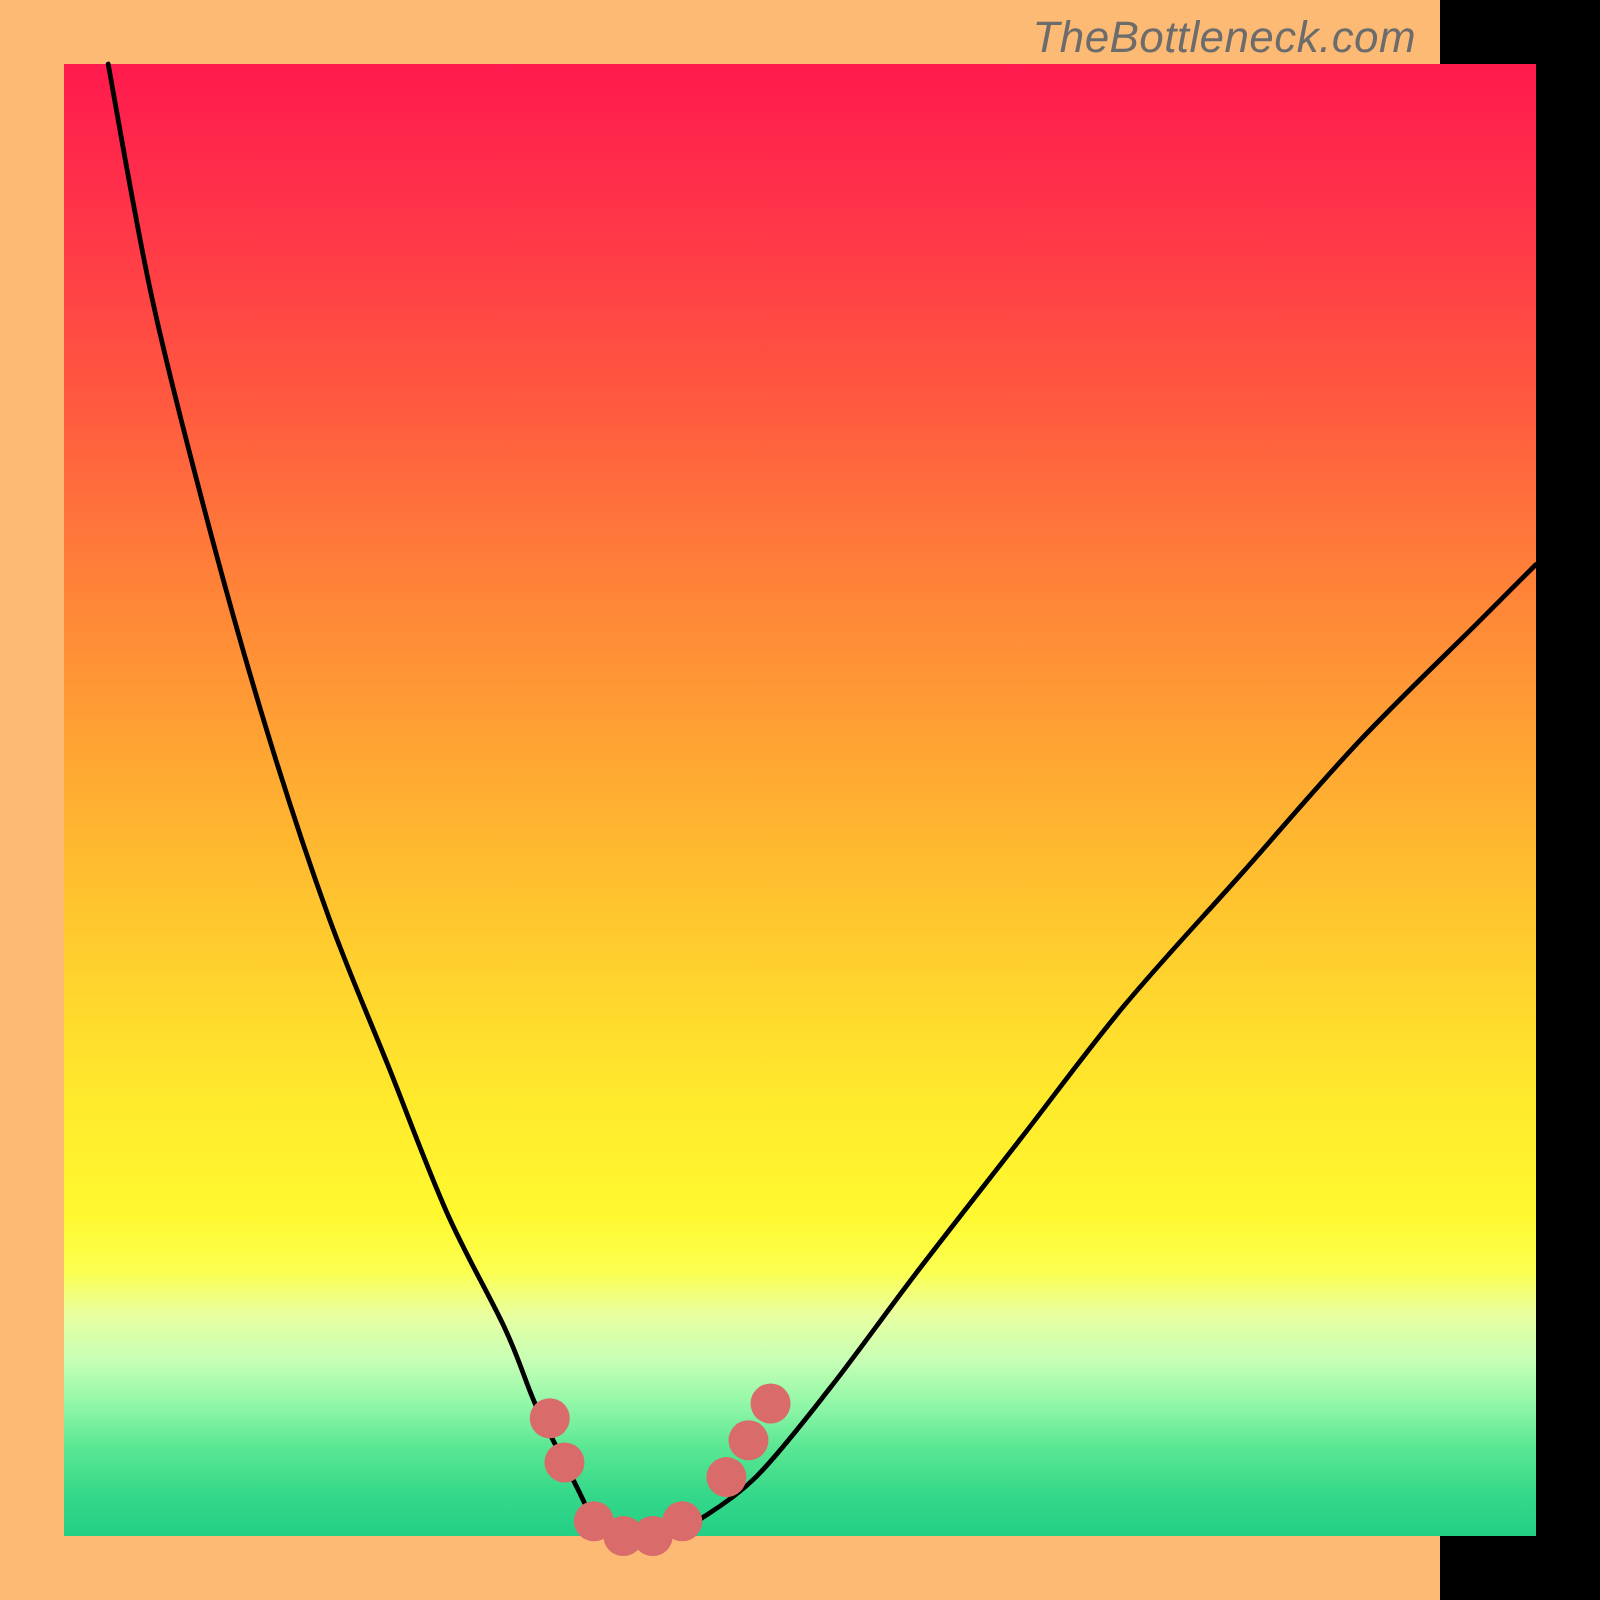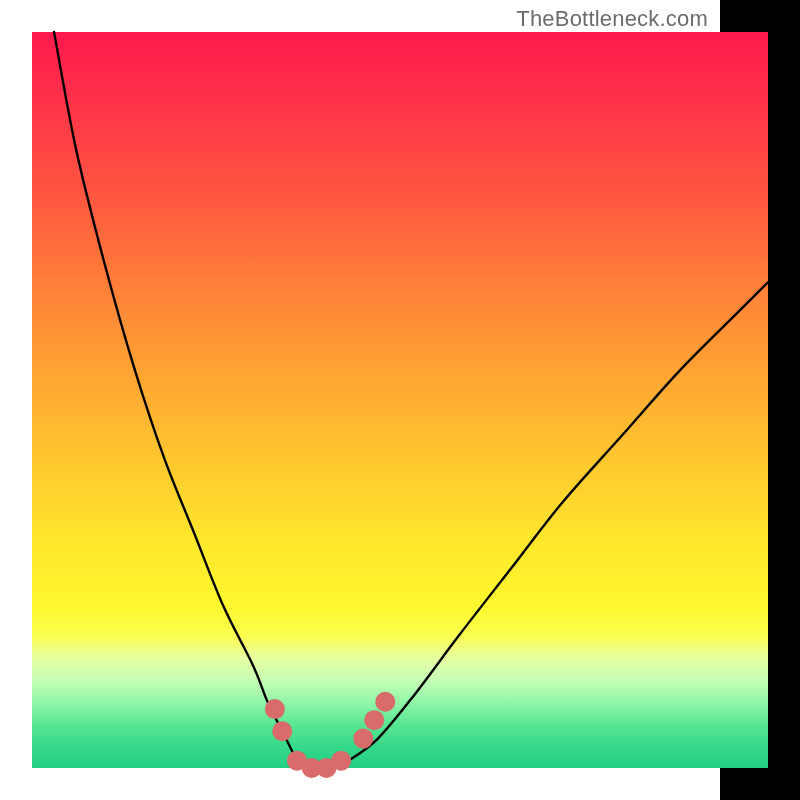--- a/index.html
+++ b/index.html
@@ -10,21 +10,22 @@
     overflow: hidden;
     background: #000;
     font-family: Arial, Helvetica, sans-serif;
   }
   .frame {
     position: absolute;
     left: 0;
     top: 0;
     width: 720px;
     height: 800px;
-    background: #ffffff;
+    background: #fdba74;
+    font-style: italic;
   }
   .plot {
     position: absolute;
     left: 32px;
     top: 32px;
     width: 736px;
     height: 736px;
     background: linear-gradient(to bottom,
       #ff1a4d 0%,
       #ff2e4a 8%,

